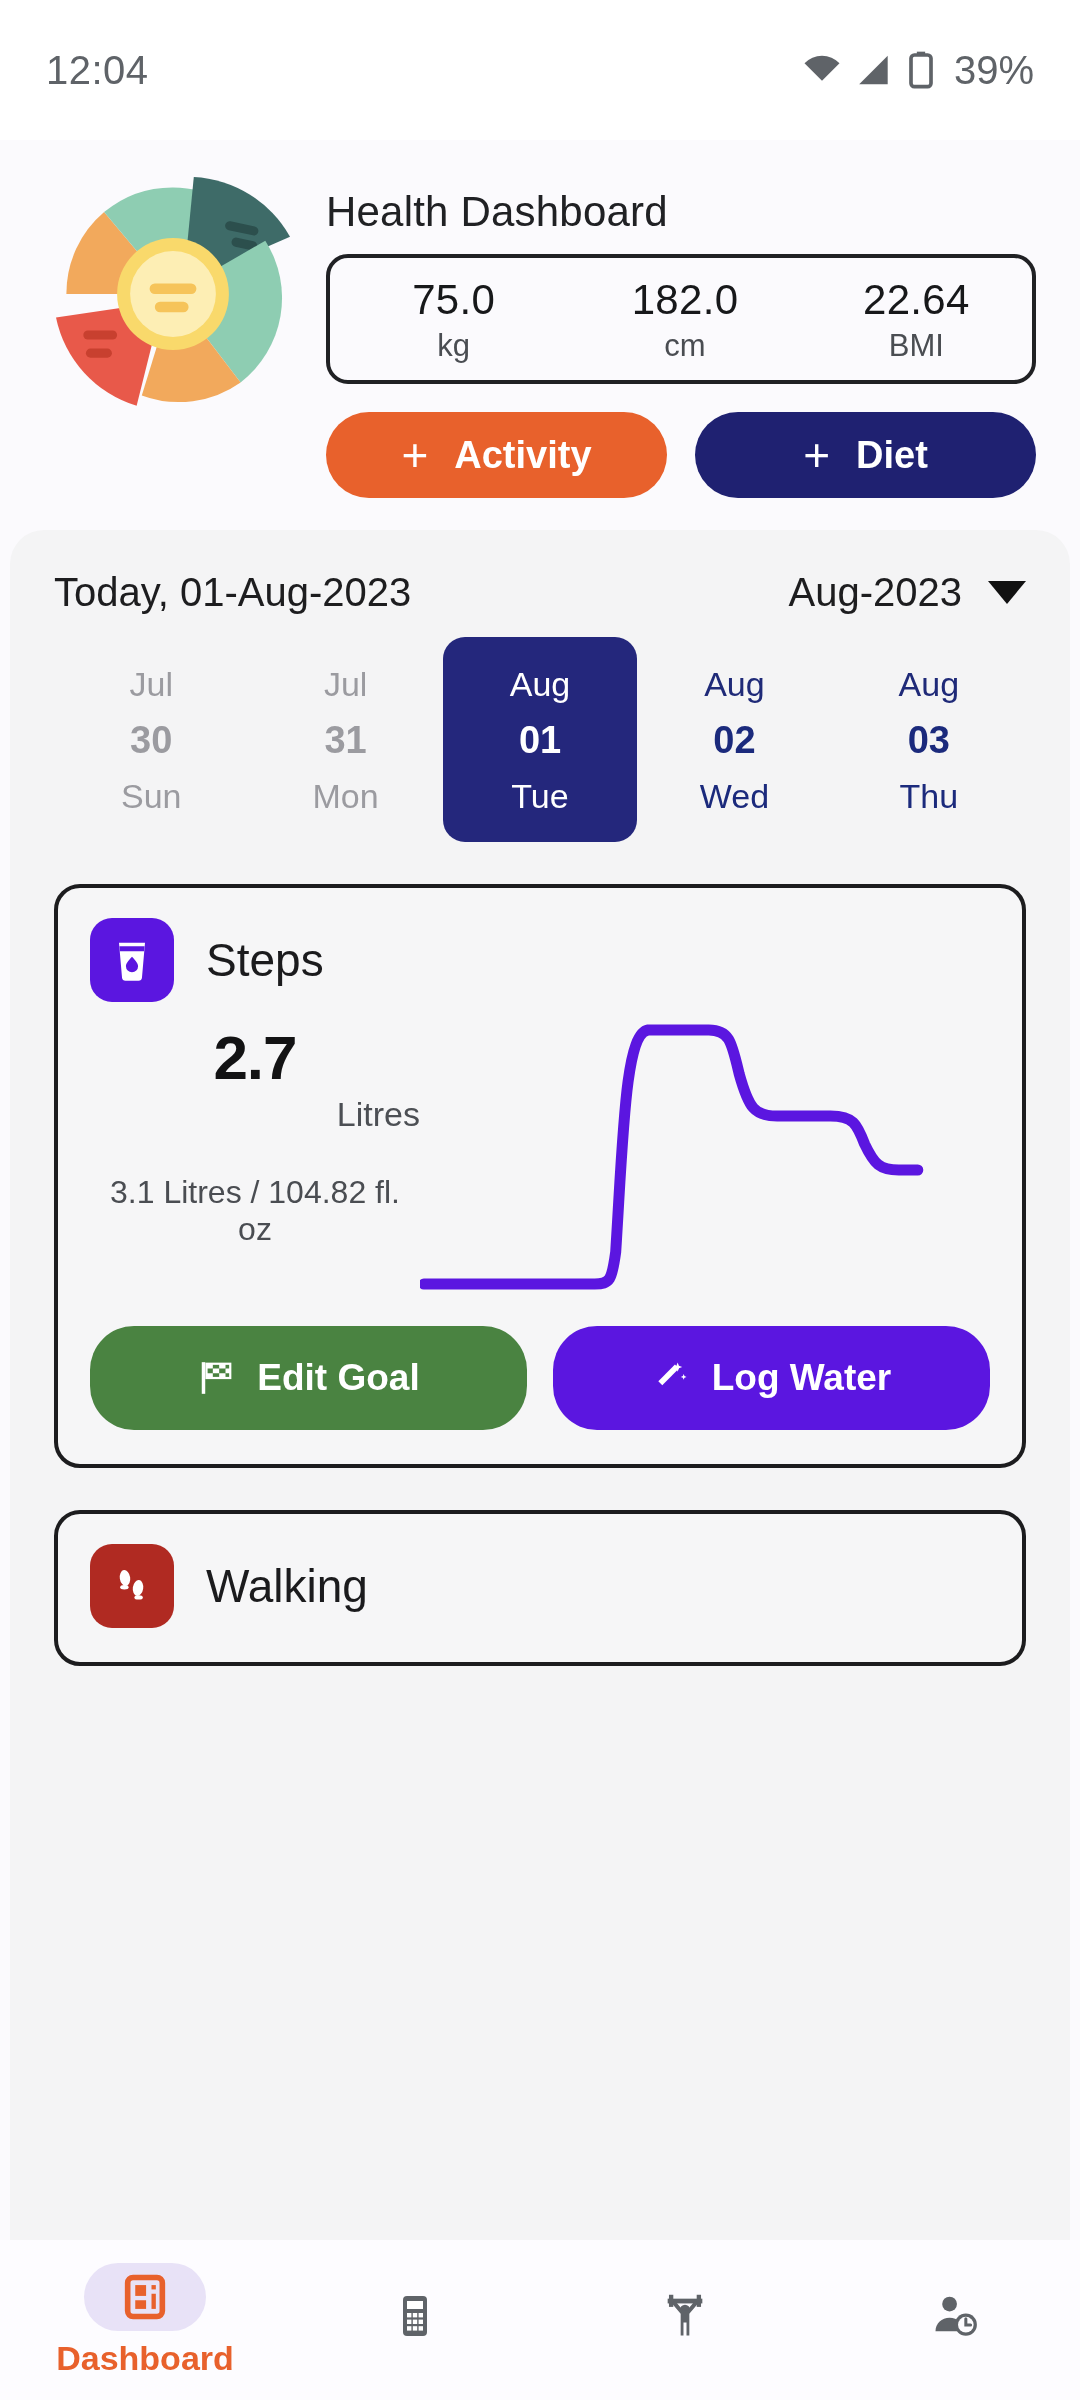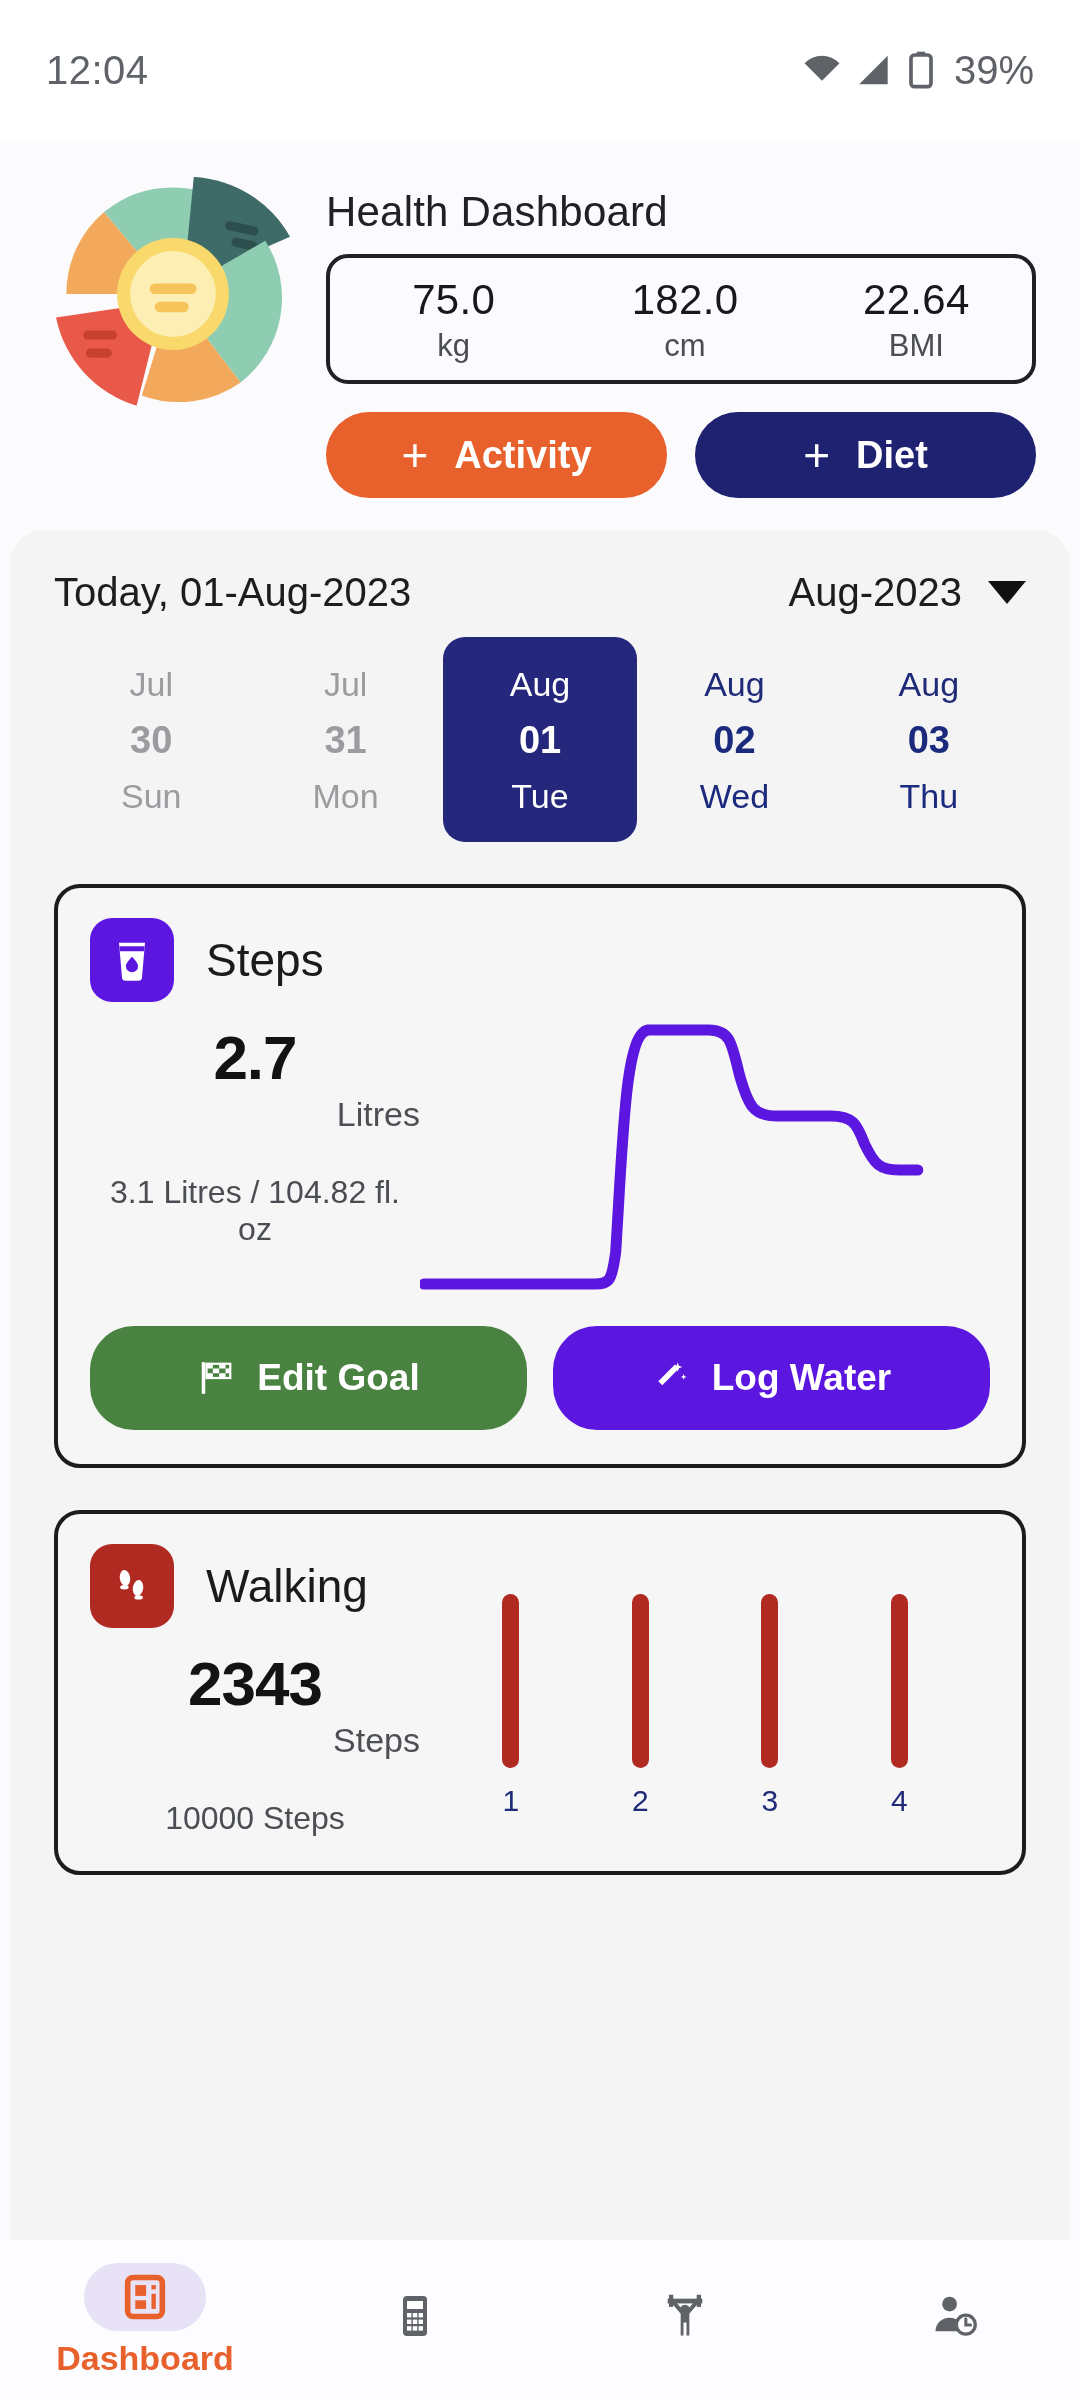--- a/index.html
+++ b/index.html
@@ -282,47 +282,20 @@
         <div class="card-ico" style="background:#b02a22">
           <svg width="48" height="48" viewBox="0 0 24 24">
             <ellipse cx="8.5" cy="8" rx="2.6" ry="4" fill="#fff" transform="rotate(-8 8.5 8)"></ellipse>
             <ellipse cx="8.2" cy="12.6" rx="2.1" ry="1.1" fill="#fff"></ellipse>
             <ellipse cx="15" cy="13" rx="2.6" ry="4" fill="#fff" transform="rotate(8 15 13)"></ellipse>
             <ellipse cx="15.3" cy="17.7" rx="2.1" ry="1.1" fill="#fff"></ellipse>
           </svg>
         </div>
         <div class="card-title">Walking</div>
       </div>
-      <div class="card-body">
-        <div class="card-left">
-          <div class="big-val">2343</div>
-          <div class="big-unit">Steps</div>
-          <div class="goal-line">10000 Steps</div>
-        </div>
-        <div class="card-graph">
-          <div class="bars">
-            <div class="barwrap">
-              <div class="bar" style="height:174px;background:#b02a22"></div>
-              <div class="barlabel">1</div>
-            </div>
-            <div class="barwrap">
-              <div class="bar" style="height:174px;background:#b02a22"></div>
-              <div class="barlabel">2</div>
-            </div>
-            <div class="barwrap">
-              <div class="bar" style="height:174px;background:#b02a22"></div>
-              <div class="barlabel">3</div>
-            </div>
-            <div class="barwrap">
-              <div class="bar" style="height:174px;background:#b02a22"></div>
-              <div class="barlabel">4</div>
-            </div>
-          </div>
-        </div>
-      </div>
     </div>
 
   </div>
 
   <div class="bottomnav">
     <div class="navitem">
       <div class="navpill active">
         <svg width="52" height="52" viewBox="0 0 24 24">
           <rect x="4" y="3" width="16" height="18" rx="2.5" fill="none" stroke="#e8612c" stroke-width="2.6"></rect>
           <rect x="7.5" y="6.5" width="5" height="5" fill="#e8612c"></rect>

